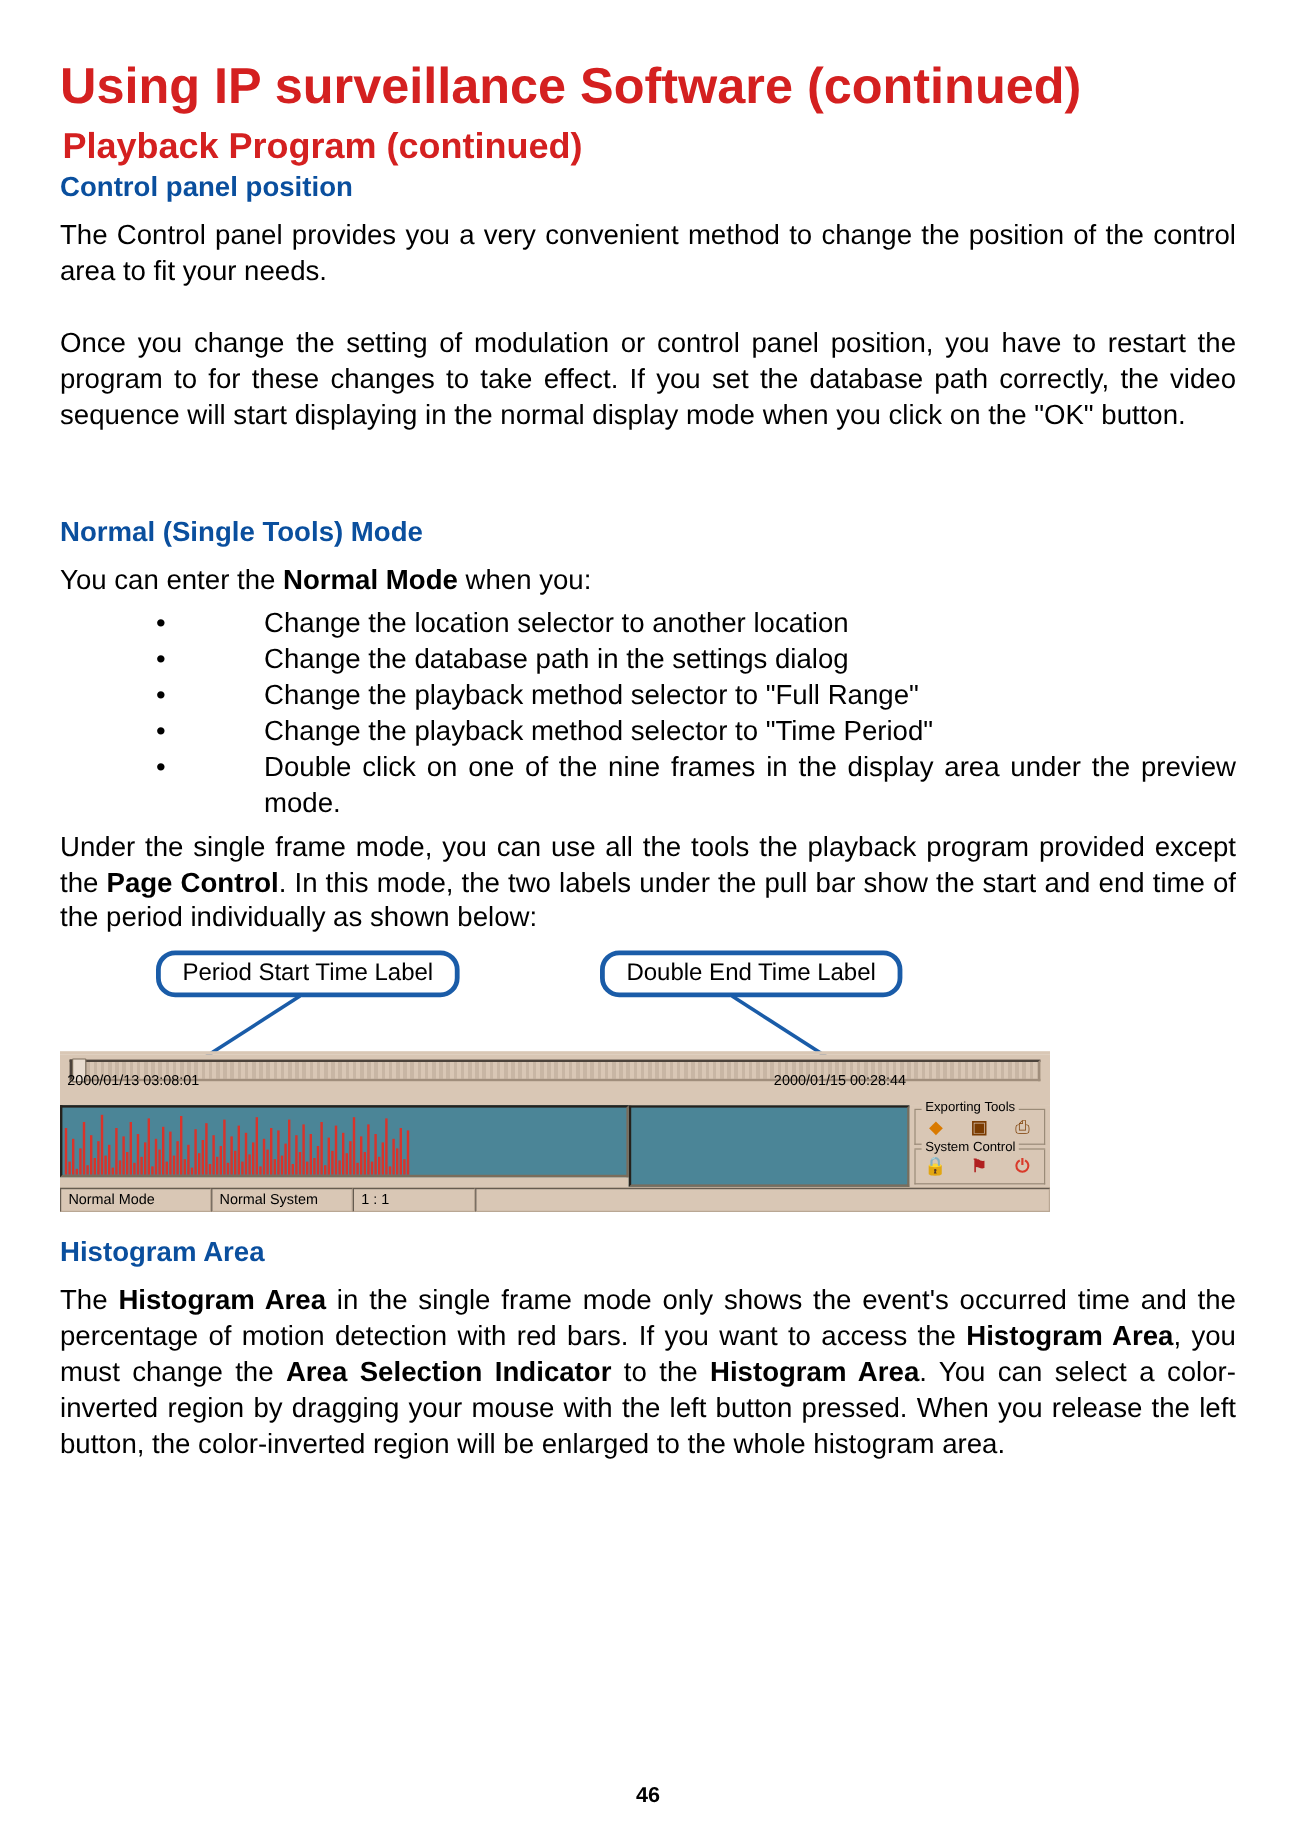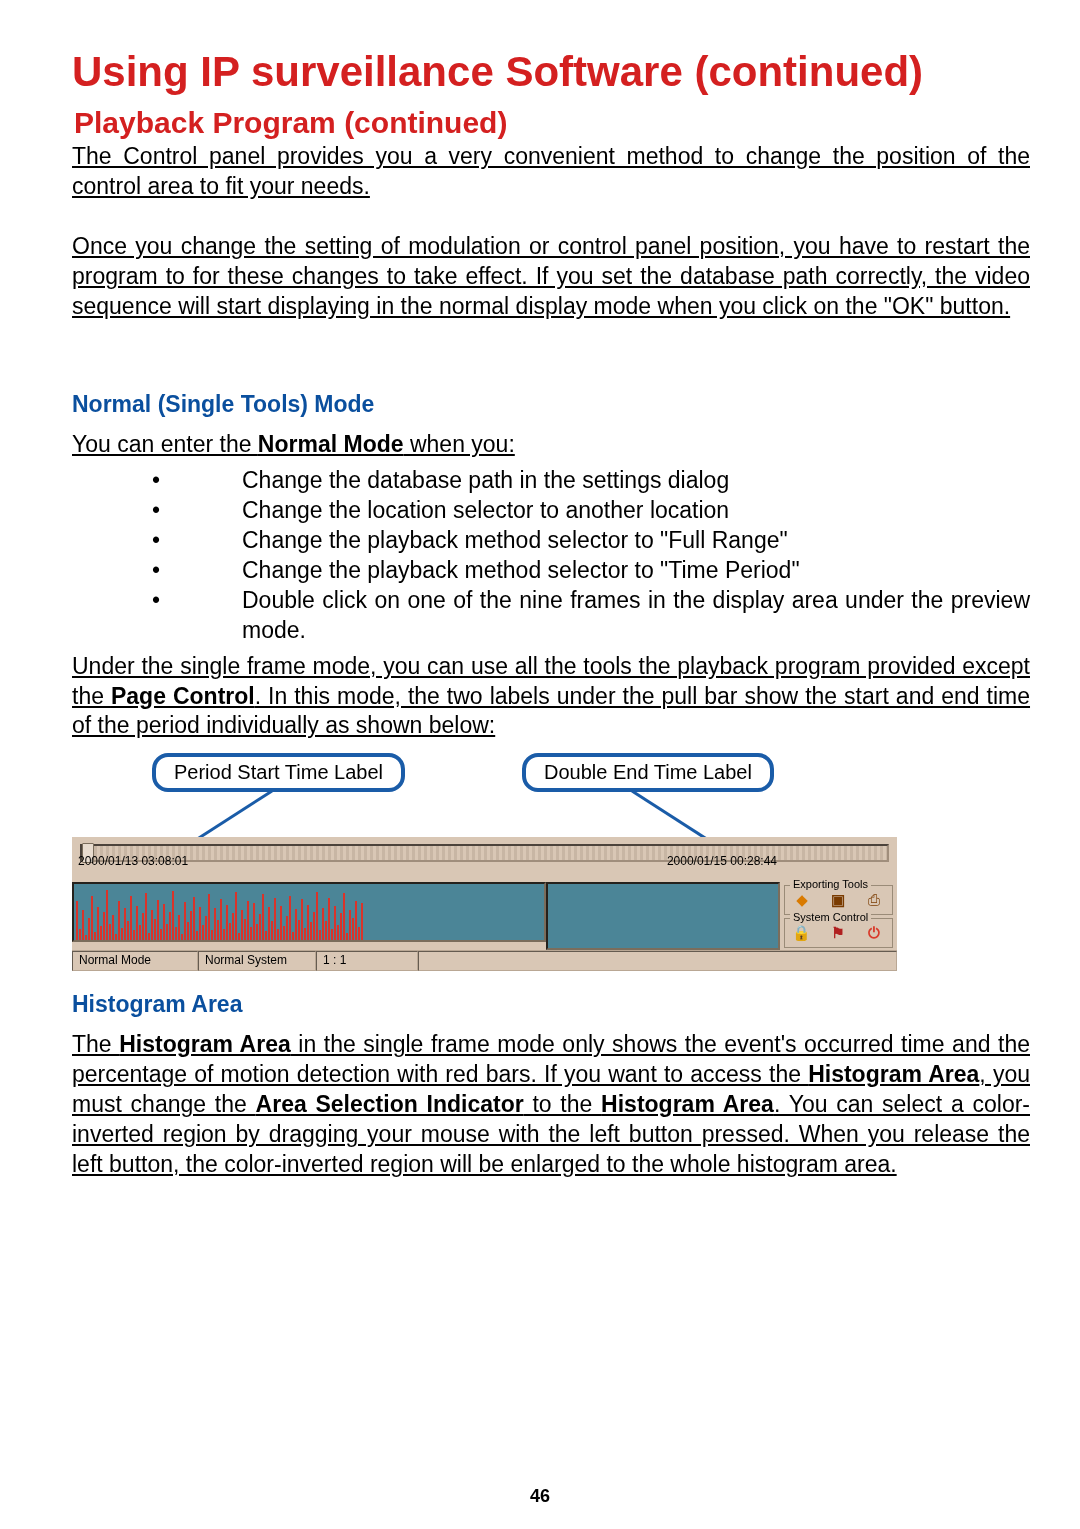--- a/index.html
+++ b/index.html
@@ -4,21 +4,21 @@
 <style>
   html, body {
     margin: 0;
     padding: 0;
     background: #ffffff;
   }
   .page {
     width: 1080px;
     min-height: 1529px;
     margin: 0 auto;
-    padding: 48px 50px 20px 72px;
+    padding: 48px 50px 20px 50px;
     box-sizing: border-box;
     font-family: Arial, Helvetica, sans-serif;
     color: #000;
     position: relative;
   }
   .h1 {
     font-size: 42px;
     font-weight: bold;
     color: #d42020;
     margin: 0 0 10px 0;
@@ -34,21 +34,20 @@
     font-size: 23px;
     font-weight: bold;
     color: #0a4f9e;
     margin: 0 0 12px 0;
   }
   .para {
     font-size: 23px;
     line-height: 1.3;
     margin: 0 0 30px 0;
     text-align: justify;
-    text-decoration: underline;
   }
   .para.no-bottom { margin-bottom: 6px; }
   .spacer40 { height: 40px; }
   ul.bullets {
     list-style: none;
     padding: 0;
     margin: 0 0 6px 0;
   }
   ul.bullets li {
     font-size: 23px;
@@ -226,35 +225,36 @@
   }
   .bold { font-weight: bold; }
 </style>
 </head>
 <body>
 
 <div class="page">
 
   <div class="h1">Using IP surveillance Software (continued)</div>
   <div class="h2">Playback  Program  (continued)</div>
+  <div class="h3">Control panel position</div>
 
   <p class="para">The Control panel provides you a very convenient method to change the position of the control area to fit your needs.</p>
   <p class="para">Once you change the setting of modulation or control panel position, you have to restart the program to for these changes to take effect. If you set the database path correctly, the video sequence will start displaying in the normal display mode when you click on the "OK" button.</p>
 
   <div class="spacer40"></div>
 
   <div class="h3">Normal (Single Tools) Mode</div>
 
   <p class="para no-bottom">
     <span>You can enter the </span><span class="bold">Normal Mode</span><span> when you:</span>
   </p>
 
   <ul class="bullets">
+    <li>Change the location selector to another location</li>
     <li>Change the database path in the settings dialog</li>
-    <li>Change the location selector to another location</li>
     <li>Change the playback method selector to "Full Range"</li>
     <li>Change the playback method selector to "Time Period"</li>
     <li>Double click on one of the nine frames in the display area under the preview mode.</li>
   </ul>
 
   <p class="para" style="margin-bottom:10px;">
     <span>Under the single frame mode, you can use all the tools the playback program provided except the </span><span class="bold">Page Control</span><span>. In this mode, the two labels under the pull bar show the start and end time of the period individually as shown below:</span>
   </p>
 
   <div class="diagram">

